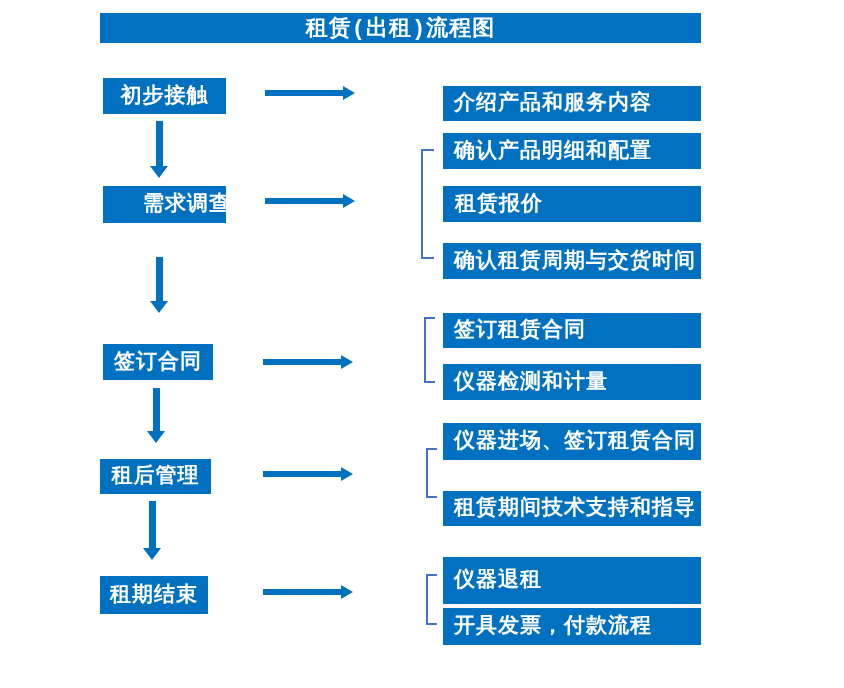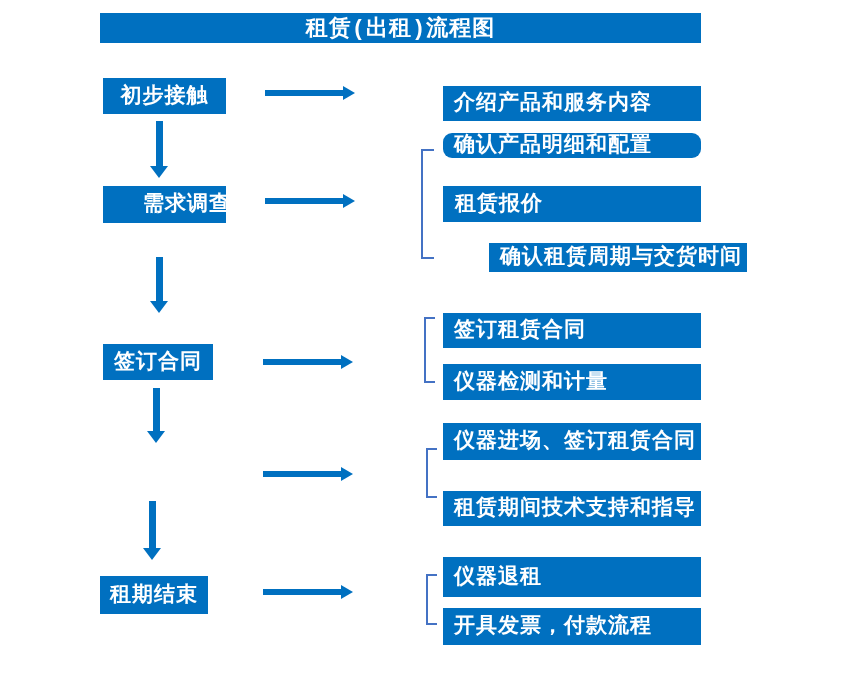--- a/index.html
+++ b/index.html
@@ -32,28 +32,28 @@
 
   
   #s0{left:103px;top:78px;width:123px;height:36px;}
   #s1{left:103px;top:186px;width:123px;height:37px;padding-left:45px;}
   #s2{left:103px;top:344px;width:110px;height:36px;}
   #s3{left:100px;top:459px;width:111px;height:35px;}
   #s4{left:100px;top:576px;width:108px;height:38px;}
 
   
   #d0{top:78px;height:35px;margin-top:8px;}
-  #d1{top:133px;height:25px;border-radius:9px;}
+  #d1{top:133px;height:36px;}
   #d2{top:186px;height:36px;padding-left:12px;}
-  #d3{top:243px;height:29px;margin-left:46px;}
+  #d3{top:243px;height:36px;}
   #d4{top:313px;height:35px;}
   #d5{top:364px;height:36px;}
   #d6{top:423px;height:37px;}
   #d7{top:491px;height:35px;}
-  #d8{top:557px;height:40px;}
+  #d8{top:557px;height:47px;}
   #d9{top:608px;height:37px;}
 
   
   .arrow-down{position:absolute;width:18px;display:flex;flex-direction:column;align-items:center;}
   .vshaft{width:7px;flex:1;background:var(--blue);}
   .vhead{width:0;height:0;border-left:9px solid transparent;border-right:9px solid transparent;border-top:12px solid var(--blue);}
   #va0{left:150px;top:121px;height:57px;}
   #va1{left:150px;top:257px;height:56px;}
   #va2{left:147px;top:388px;height:55px;}
   #va3{left:143px;top:501px;height:59px;}
@@ -78,20 +78,21 @@
 </head>
 <body>
 
 <div class="canvas">
 
   <div class="title-bar">租赁(出租)流程图</div>
 
   <div class="box stage" id="s0">初步接触</div>
   <div class="box stage" id="s1">需求调查</div>
   <div class="box stage" id="s2">签订合同</div>
+  <div class="box stage" id="s3">租后管理</div>
   <div class="box stage" id="s4">租期结束</div>
 
   <div class="arrow-down" id="va0">
       <div class="vshaft"></div>
       <div class="vhead"></div>
     </div>
   <div class="arrow-down" id="va1">
       <div class="vshaft"></div>
       <div class="vhead"></div>
     </div>

